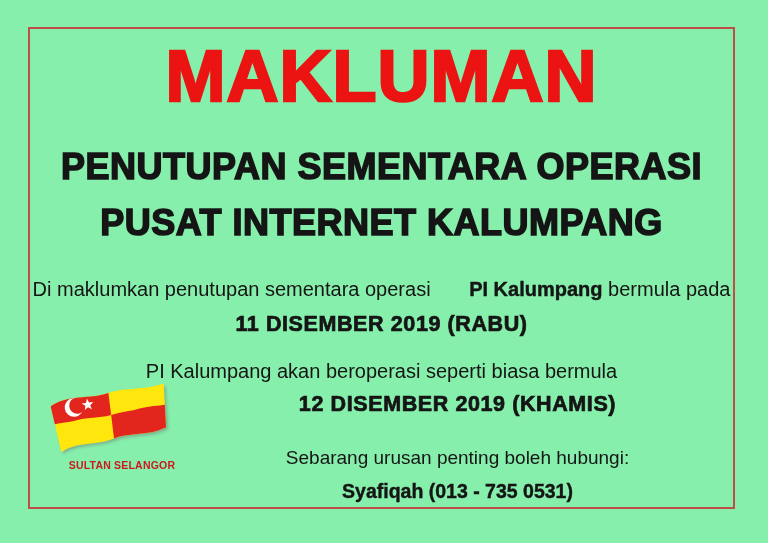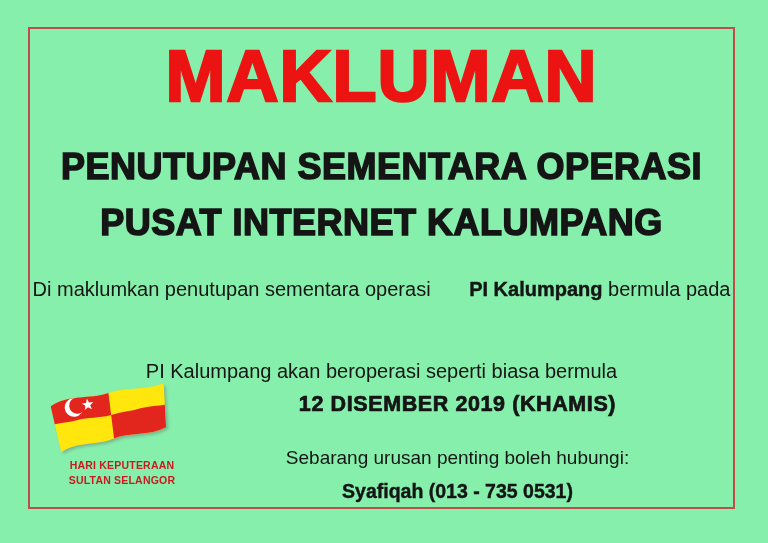--- a/index.html
+++ b/index.html
@@ -80,20 +80,21 @@
 <div class="canvas">
   <div class="frame"></div>
 
   <div class="line title">MAKLUMAN</div>
 
   <div class="line heading heading-1">PENUTUPAN SEMENTARA OPERASI</div>
   <div class="line heading heading-2">PUSAT INTERNET KALUMPANG</div>
 
   <div class="line body-text body-1"><span>Di maklumkan penutupan sementara operasi </span><b>PI Kalumpang</b><span> bermula pada</span></div>
 
+  <div class="line date-text date-1">11 DISEMBER 2019 (RABU)</div>
 
   <div class="line body-text body-2">PI Kalumpang akan beroperasi seperti biasa bermula</div>
 
   <div class="line date-text date-2 shifted">12 DISEMBER 2019 (KHAMIS)</div>
 
   <svg class="flag-svg" viewBox="0 0 130 78" xmlns="http://www.w3.org/2000/svg" aria-hidden="true">
     <defs>
       <clipPath id="flag-clip">
         <path d="M7,15 C26,5 47,13 65,9 C84,5 103,11 122,6 L119,50 C101,57 83,50 65,55 C47,60 29,53 12,62 Z"></path>
       </clipPath>
@@ -104,19 +105,18 @@
         <path class="flag-red" d="M0,0 L66,0 L66,31 C52,33 44,30 32,32 C20,34 10,32 0,35 Z"></path>
         <path class="flag-red" d="M66,31 C76,29 86,30 96,28 C108,26 118,29 130,26 L130,78 L66,78 Z"></path>
         <circle class="flag-white" cx="30" cy="19" r="9.3"></circle>
         <circle class="flag-red" cx="33.5" cy="17.6" r="8.1"></circle>
         <polygon class="flag-white" points="44,11.8 45.5,16 49.9,16.1 46.4,18.8 47.6,23 44,20.5 40.4,23 41.6,18.8 38.1,16.1 42.5,16"></polygon>
       </g>
     </g>
   </svg>
 
   <div class="flag-caption">
-    <div>HARI KEPUTERAAN</div>
     <div>SULTAN SELANGOR</div>
   </div>
 
   <div class="line contact-1 shifted">Sebarang urusan penting boleh hubungi:</div>
   <div class="line contact-2 shifted">Syafiqah (013 - 735 0531)</div>
 </div>
 
 </body></html>

